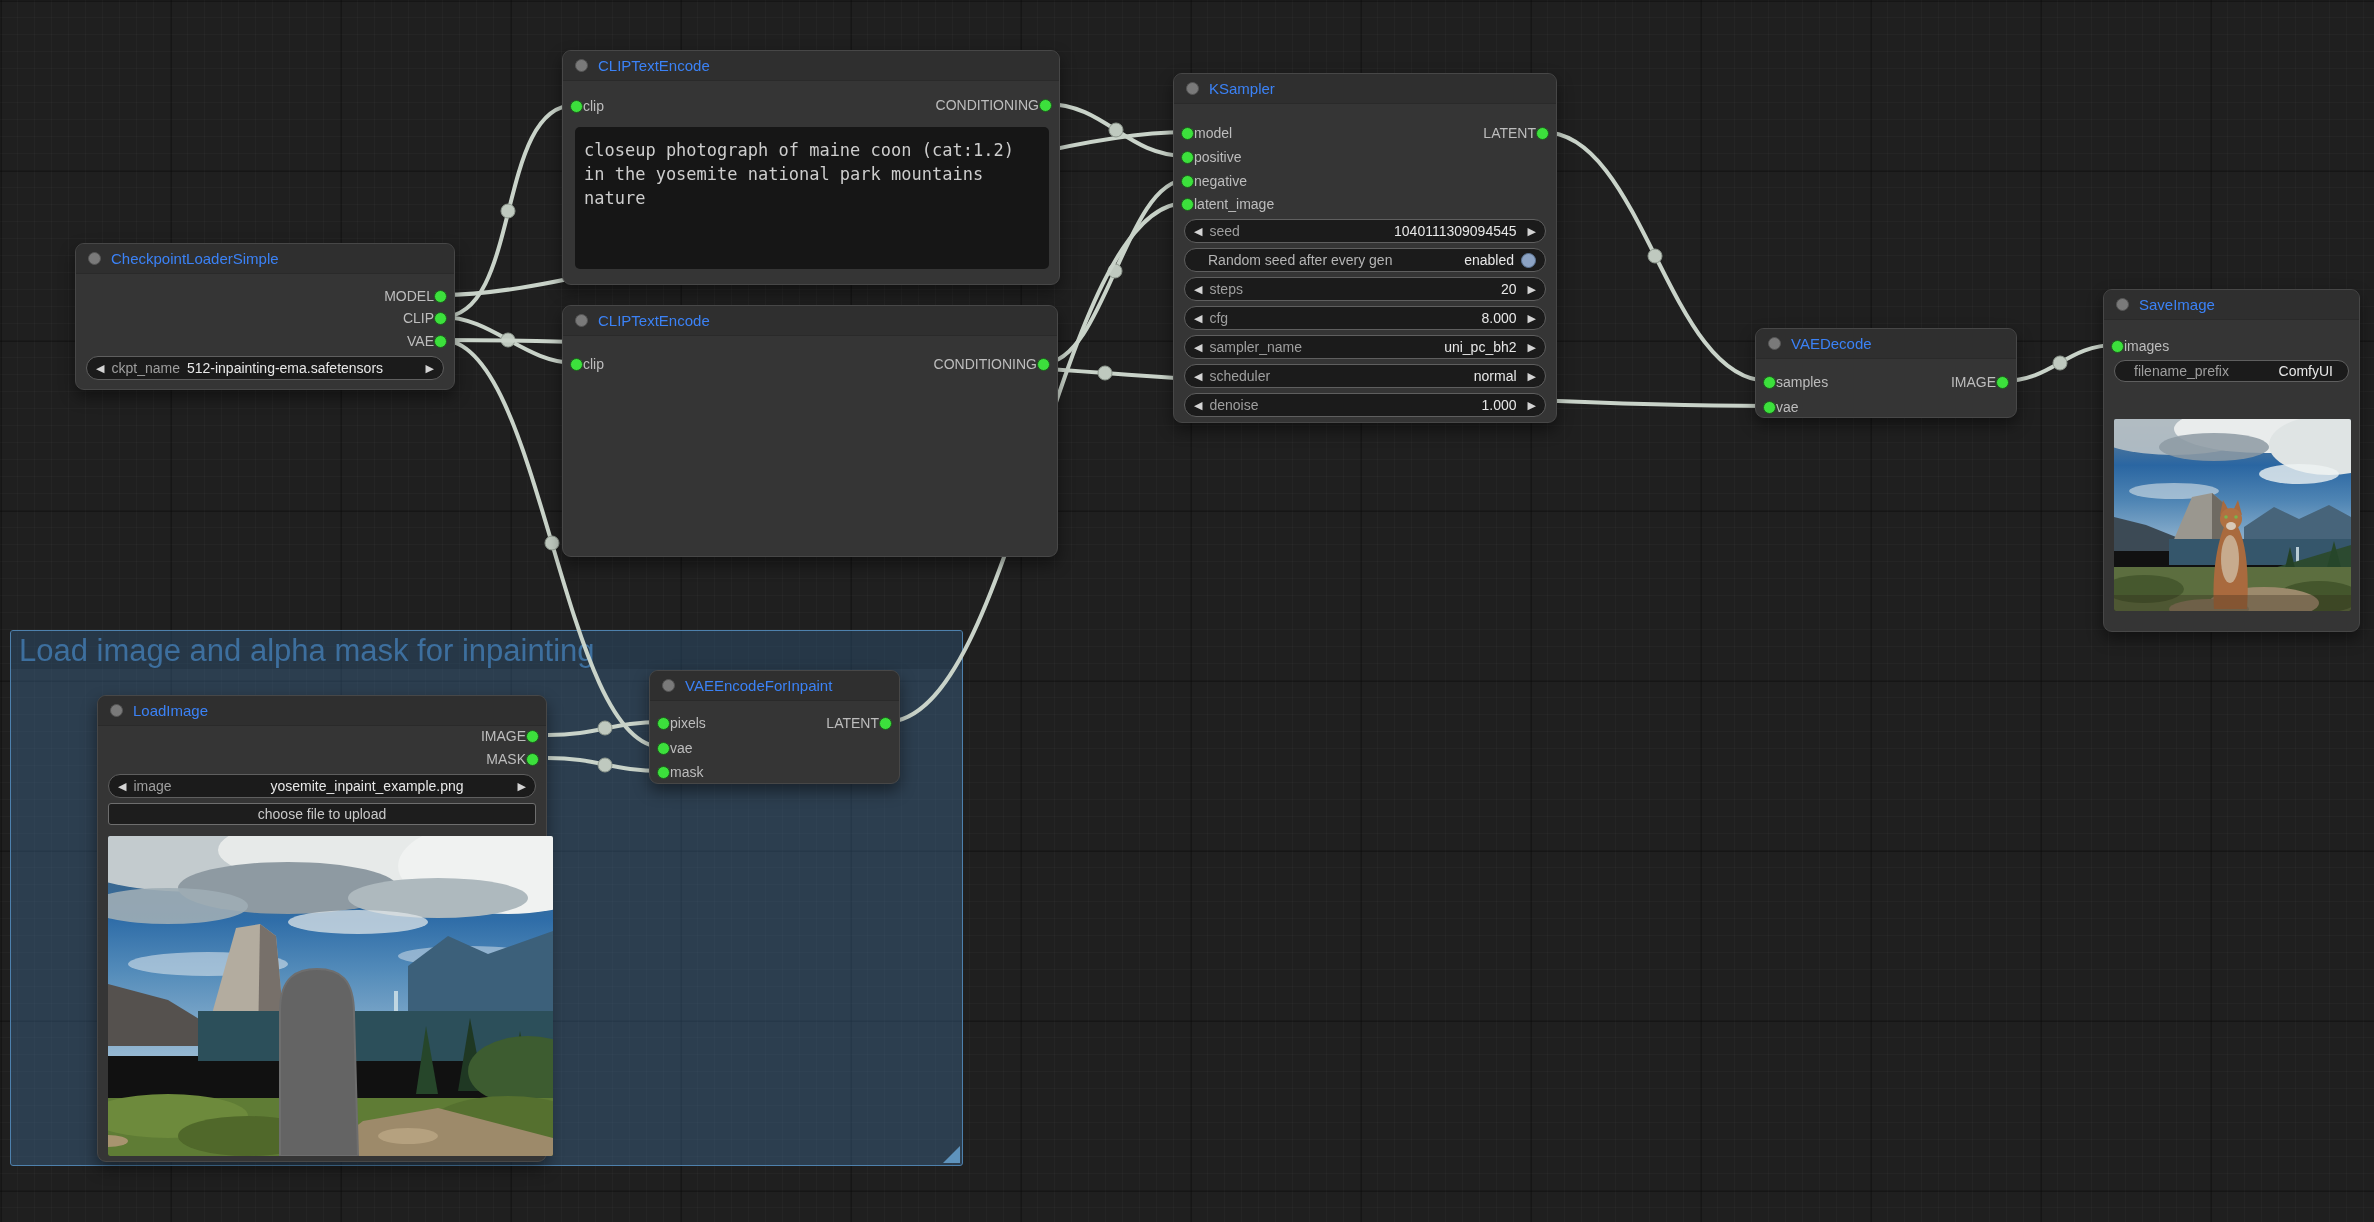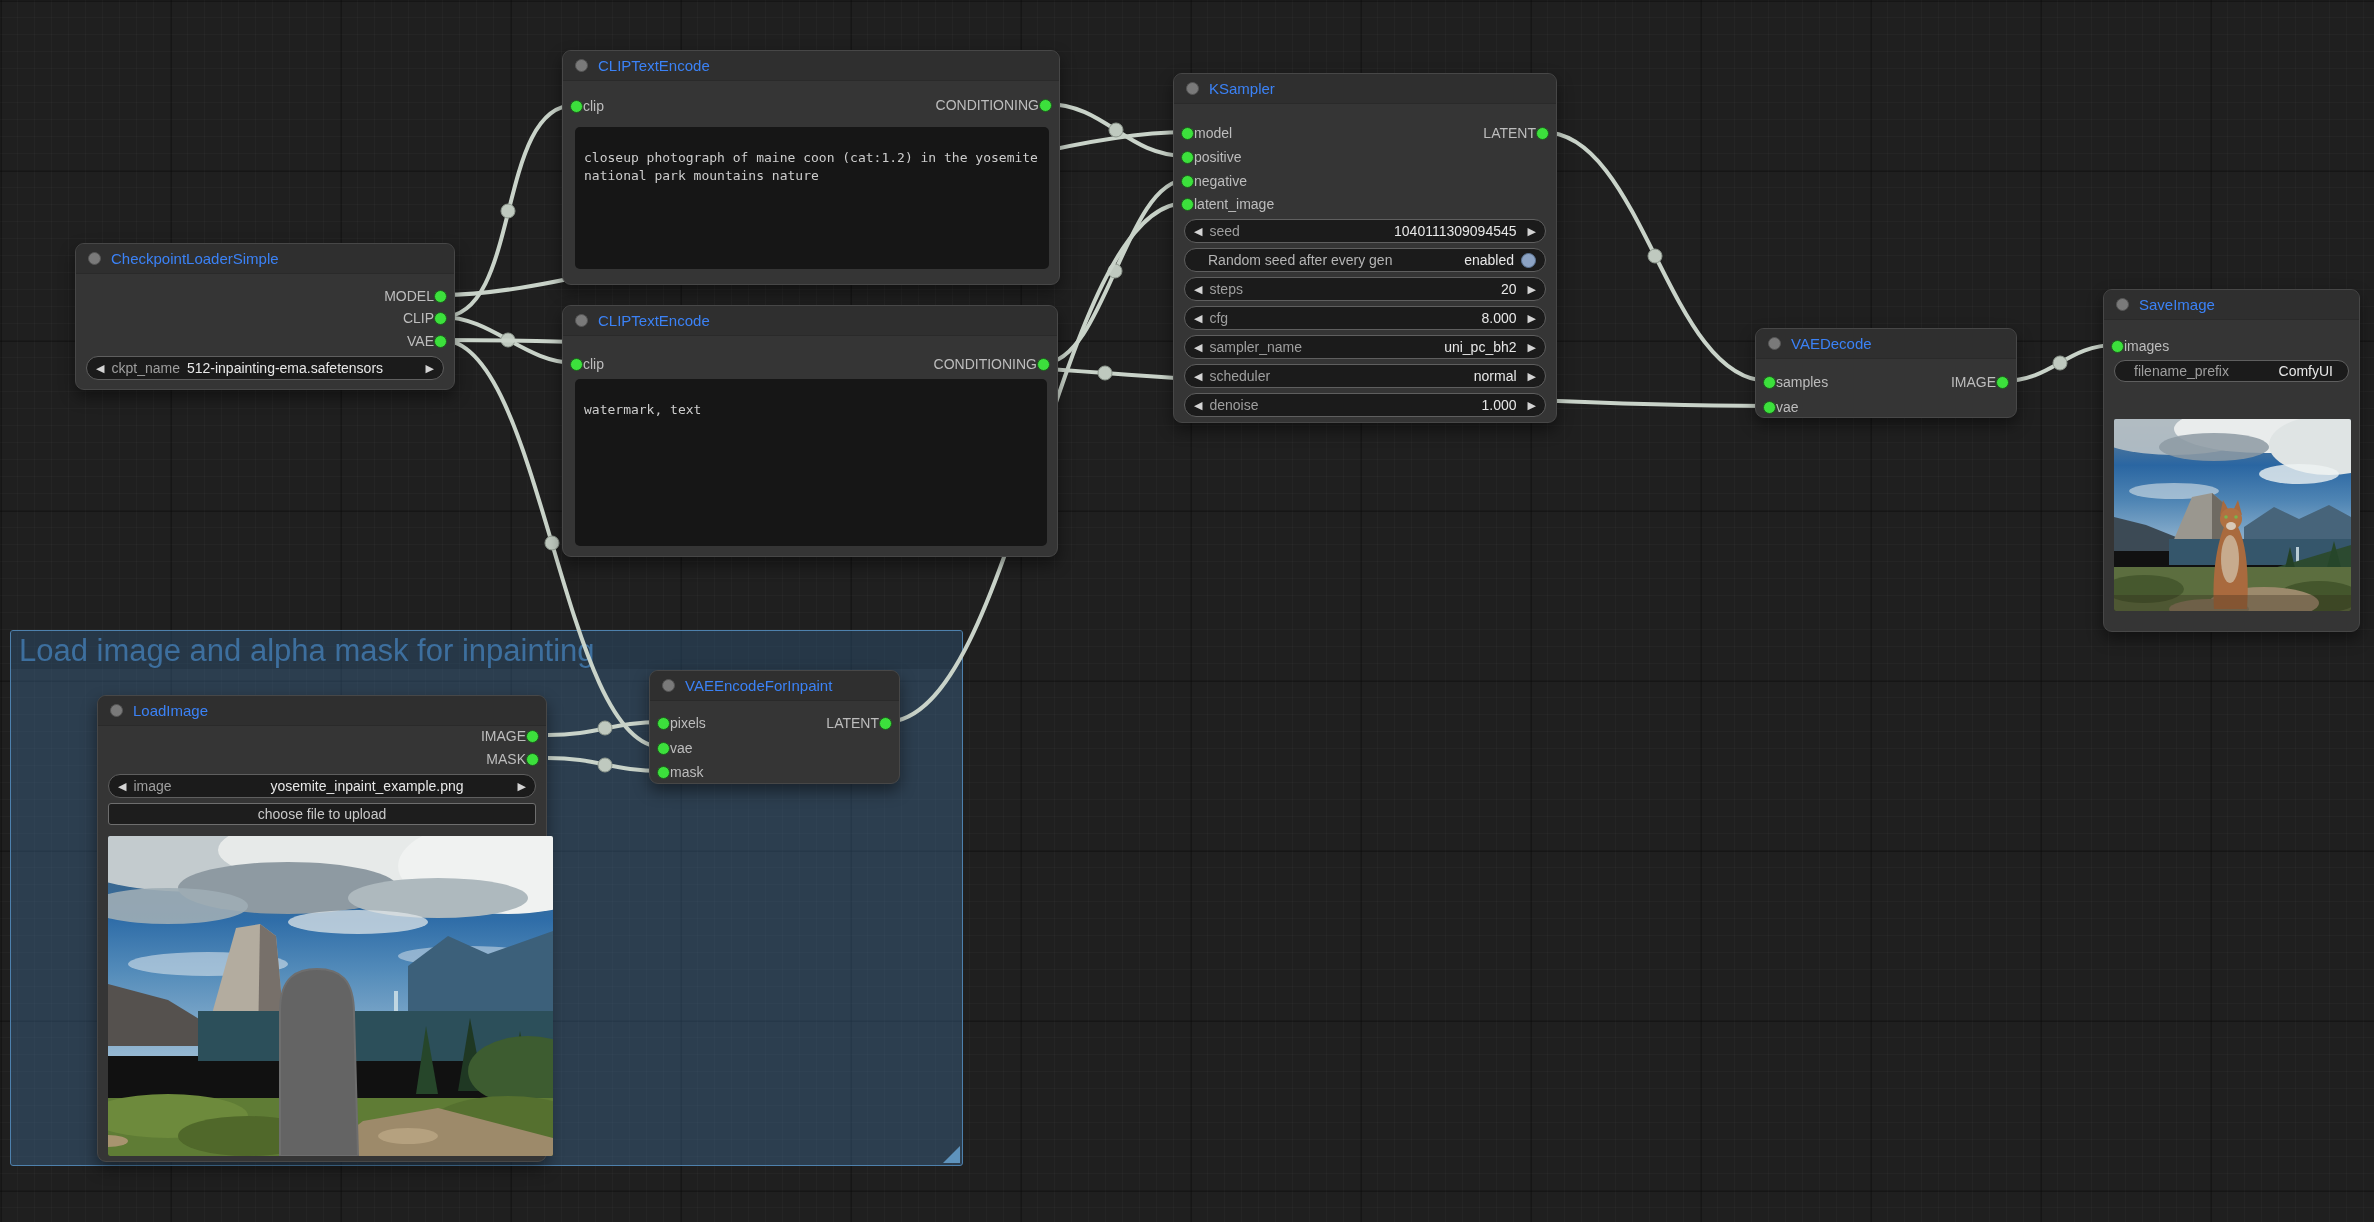--- a/index.html
+++ b/index.html
@@ -66,22 +66,22 @@
   .wvalue.gapr { margin-right:4px; }
   .toggle-ball { width:15px; height:15px; border-radius:50%; background:#8ca3c4; border:1px solid #5d7696; flex:0 0 auto; }
 
   .btn {
     position:absolute; left:10px; right:10px; height:22px;
     background:#1d1d1d; border:1px solid #6e6e6e; border-radius:3px;
     color:#c9c9c9; font-size:14px; display:flex; align-items:center; justify-content:center;
   }
   .txtarea {
     position:absolute; background:#161616; border-radius:5px; color:#cdcdcd;
-    font-family:"DejaVu Sans Mono", monospace; font-size:13px; line-height:1.4;
-    padding:22px 9px; white-space:pre-wrap; overflow:hidden;
+    font-family:"DejaVu Sans Mono", monospace; font-size:17px; line-height:1.4;
+    padding:12px 9px; white-space:pre-wrap; overflow:hidden;
   }
   .preview { position:absolute; border-radius:2px; overflow:hidden; background:#111; }
   .preview svg { display:block; width:100%; height:100%; }
 </style>
 </head>
 <body>
 
 <div id="canvas">
 
   <div class="group" style="left:10px; top:630px; width:953px; height:536px">
@@ -176,21 +176,20 @@
       <span class="ttext">CLIPTextEncode</span>
     </div>
     <div class="port in" style="top:46px">
       <span class="sock"></span>
       <span>clip</span>
     </div>
     <div class="port out" style="top:46px">
       <span>CONDITIONING</span>
       <span class="sock"></span>
     </div>
-    <div class="txtarea" style="left:12px; top:73px; width:472px; height:167px">watermark, text</div>
   </div>
 
   <div class="node" style="left:1173px; top:73px; width:384px; height:350px">
     <div class="ntitle">
       <span class="tdot"></span>
       <span class="ttext">KSampler</span>
     </div>
     <div class="port in" style="top:47px">
       <span class="sock"></span>
       <span>model</span>

